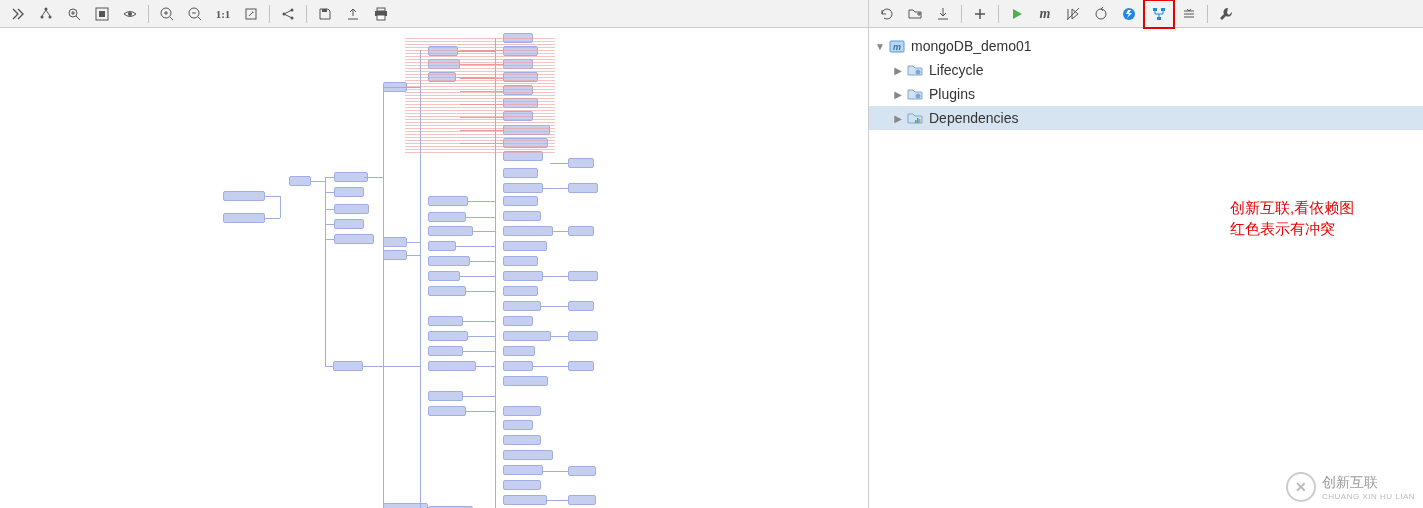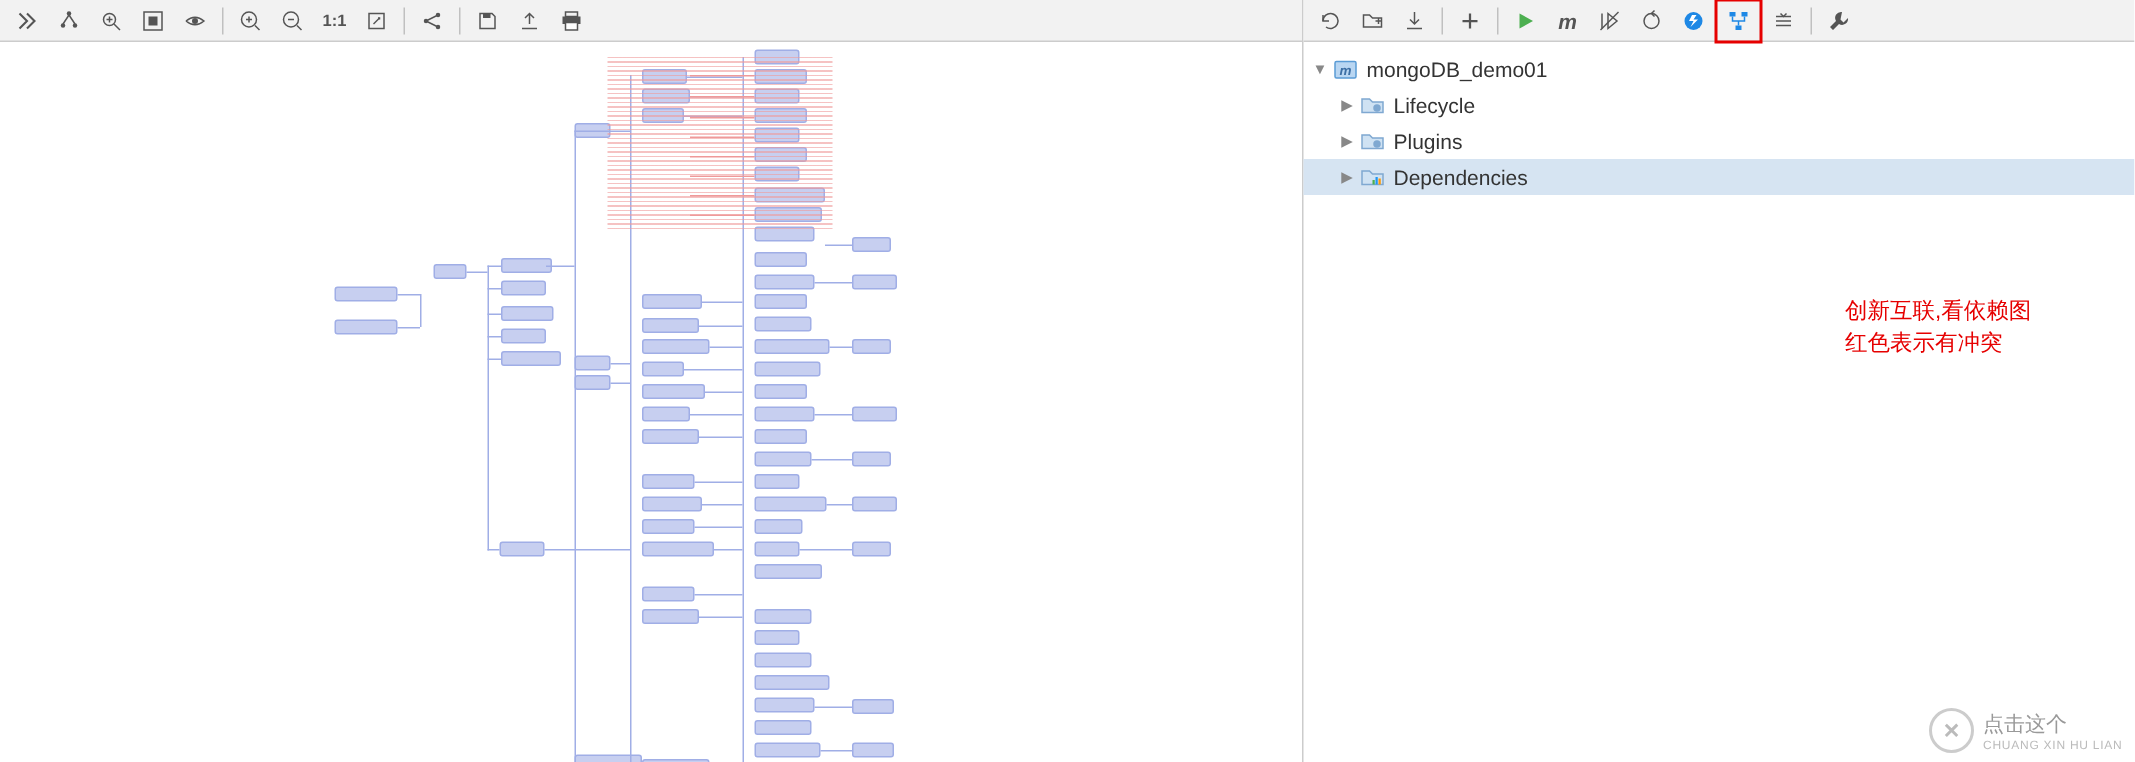--- a/index.html
+++ b/index.html
@@ -23,20 +23,21 @@
       display: flex;
       align-items: center;
       padding: 0 4px;
       gap: 0;
     }
     .tb-btn {
       width: 28px; height: 24px;
       display: flex; align-items: center; justify-content: center;
       cursor: pointer;
       color: #555;
+      font-family: Liberation Serif, serif;
     }
     .tb-sep { width: 1px; height: 18px; background: #c0c0c0; margin: 0 4px; }
     .tb-btn svg { width: 16px; height: 16px; }
     .tb-btn.blue svg { color: #1e88e5; }
     .highlighted-btn {
       border: 2px solid #e60000;
       box-sizing: content-box;
       height: 26px;
     }
     .graph-area {
@@ -462,16 +463,16 @@
 </div>
 
 <div class="annotation-text" style="left:1230px;top:197px">
   <div>创新互联,看依赖图</div>
   <div>红色表示有冲突</div>
 </div>
 
 <div class="watermark">
   <div class="watermark-circle">✕</div>
   <div>
-    <div style="font-size:14px;color:#999">点击这个</div>
+    <div style="font-size:14px;color:#999">创新互联</div>
     <div style="font-size:8px;color:#bbb;letter-spacing:0.5px">CHUANG XIN HU LIAN</div>
   </div>
 </div>
 
 </body></html>

